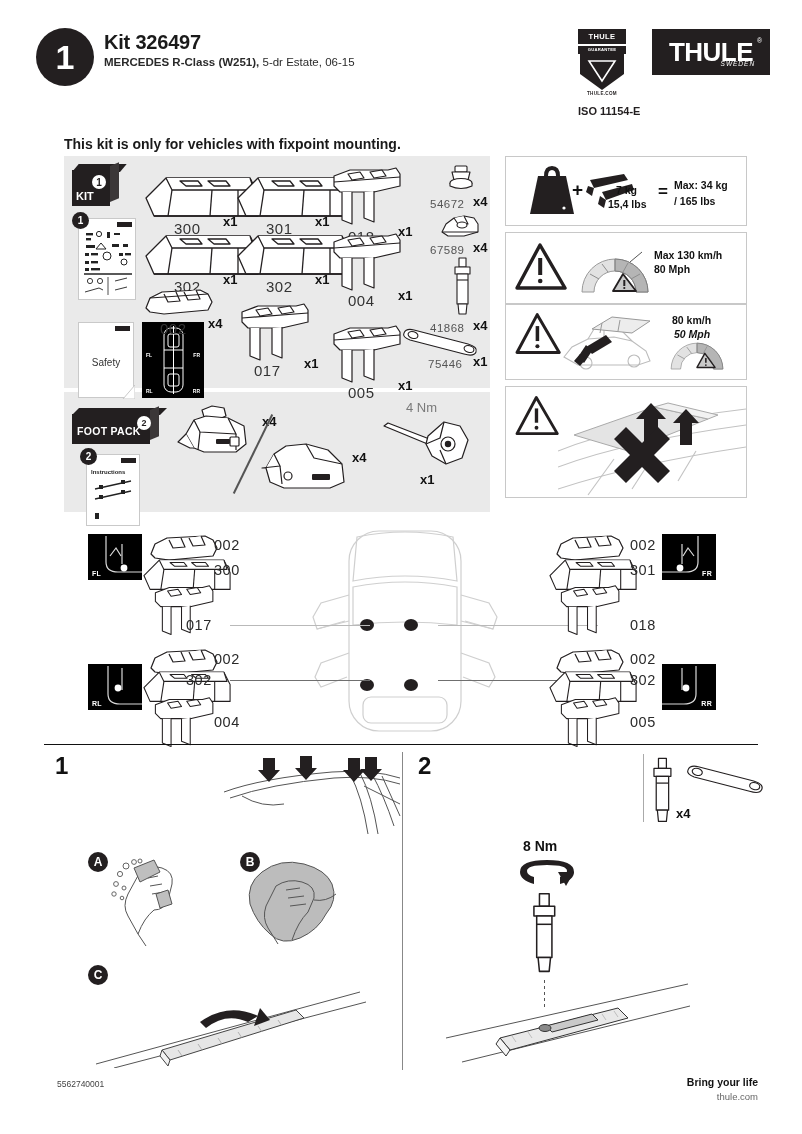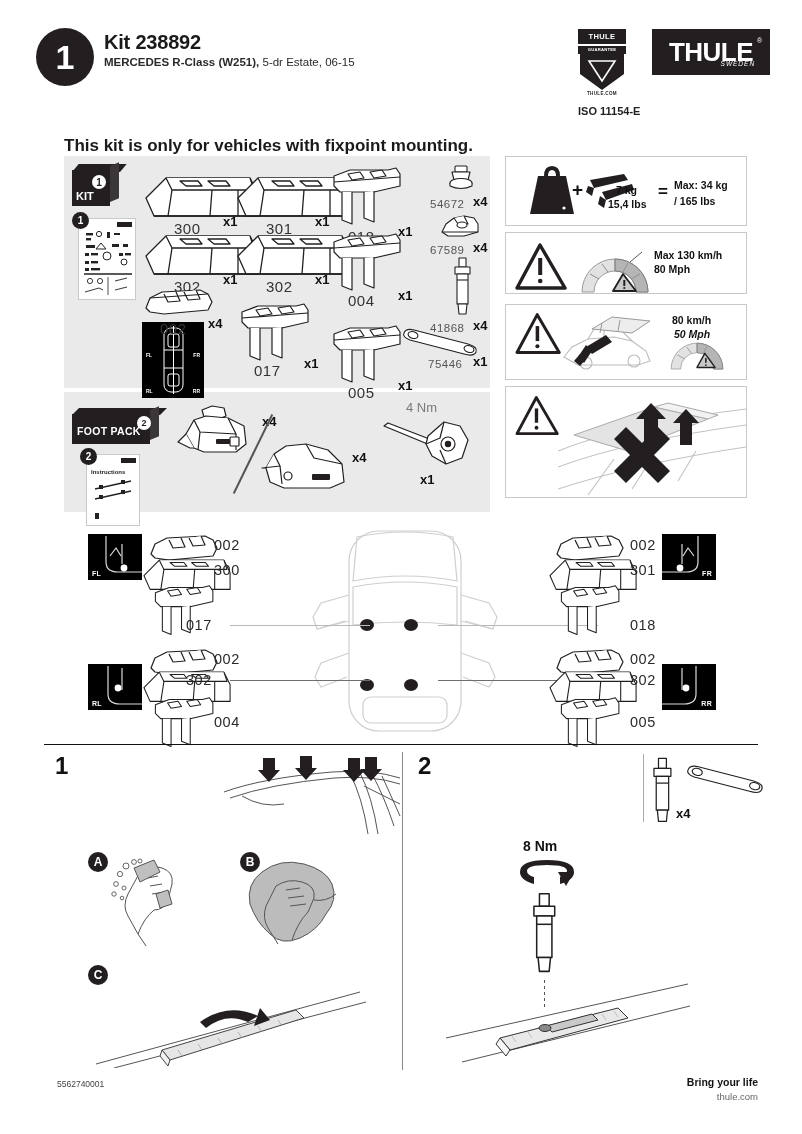--- a/index.html
+++ b/index.html
@@ -65,21 +65,21 @@
     font-style: italic; letter-spacing:1px;
   }
   .iso {
     position:absolute; left:578px; top:105px;
     font-size:11px; font-weight:bold; color:#231f20;
   }
 
   
   .note {
     position:absolute; left:64px; top:136px;
-    font-size:17px; font-weight:bold; color:#1a1a1a;
+    font-size:14px; font-weight:bold; color:#1a1a1a;
   }
 
   
   .parts-panel {
     position:absolute; left:64px; top:156px; width:426px; height:356px;
     background:#eaeaea;
   }
   .panel-split { position:absolute; left:0; top:232px; width:426px; height:4px; background:#fff; }
 
   .kitbox {
@@ -194,21 +194,21 @@
   .foot-slogan { position:absolute; right:44px; top:1076px; font-size:10.5px; font-weight:bold; color:#111; }
   .foot-url { position:absolute; right:44px; top:1091px; font-size:9.5px; color:#666; }
 </style>
 </head>
 <body>
 
 <div class="page">
 
   <div class="header">
     <div class="step-circle">1</div>
-    <div class="kit-title">Kit 238892</div>
+    <div class="kit-title">Kit 326497</div>
     <div class="kit-sub">
       <b>MERCEDES R-Class (W251),</b><span> 5-dr Estate, 06-15</span>
     </div>
 
     <div class="guarantee">
       <div class="g-top">THULE</div>
       <div class="g-mid">GUARANTEE</div>
       <div class="g-shield">
         <svg width="48" height="36" viewBox="0 0 48 36">
           <path d="M2 0 H46 V20 L24 36 L2 20 Z" fill="#231f20"></path>
@@ -271,20 +271,27 @@
         <g fill="none" stroke="#222" stroke-width=".9">
           <circle cx="11" cy="62" r="2.6"></circle>
             <circle cx="21" cy="62" r="2.6"></circle>
           <path d="M6 73 l14 -4 l4 2"></path>
             <path d="M36 62 l12 -3"></path>
             <path d="M36 71 l12 -3"></path>
         </g>
       </svg>
     </div>
 
+    <div class="sheet" style="left:14px; top:166px; width:56px; height:76px;">
+      <div class="sheet-thule"></div>
+      <div class="sheet-label">Safety</div>
+      <svg width="56" height="76" viewBox="0 0 56 76" style="position:absolute;left:0;top:0">
+        <path d="M56 62 L44 76 L56 76 Z" fill="#fff" stroke="#c9c9c9" stroke-width="1"></path>
+      </svg>
+    </div>
 
     <div class="carmap" style="left:78px; top:166px; width:62px; height:76px;">
       <svg width="62" height="76" viewBox="0 0 62 76" style="position:absolute;left:0;top:0">
         <g fill="none" stroke="#fff" stroke-width="1">
           <rect x="22" y="6" width="19" height="64" rx="7"></rect>
           <rect x="26" y="12" width="11" height="13" rx="2"></rect>
           <rect x="26" y="52" width="11" height="12" rx="2"></rect>
           <line x1="31.5" y1="4" x2="31.5" y2="72"></line>
           <line x1="22" y1="28" x2="41" y2="28"></line>
           <line x1="22" y1="46" x2="41" y2="46"></line>
@@ -585,21 +592,21 @@
       </g>
     </svg>
     <div style="position:absolute;left:66px;top:22px;font-size:19px;font-weight:bold;color:#111;">+</div>
     <div class="warn-text" style="left:110px; top:27px;">7 kg</div>
     <div class="warn-text" style="left:102px; top:41px;">15,4 lbs</div>
     <div style="position:absolute;left:152px;top:25px;font-size:17px;font-weight:bold;color:#111;">=</div>
     <div class="warn-text" style="left:168px; top:22px;">Max: 34 kg</div>
     <div class="warn-text" style="left:168px; top:38px;">/ 165 lbs</div>
   </div>
 
-  <div class="warn" style="top:232px; width:242px; height:62px;">
+  <div class="warn" style="top:232px; width:242px; height:72px;">
     <svg width="56" height="50" viewBox="0 0 56 50" style="position:absolute;left:8px;top:9px">
       <path d="M26 3 L51 46 L3 46 Z" fill="none" stroke="#231f20" stroke-width="3.4" stroke-linejoin="round"></path>
       <rect x="24.2" y="16" width="4" height="17" fill="#231f20"></rect>
       <circle cx="26.2" cy="39" r="2.3" fill="#231f20"></circle>
     </svg>
     <svg width="74" height="54" viewBox="0 0 74 54" style="position:absolute;left:72px;top:9px">
       <path d="M4 50 A33 33 0 0 1 70 50 L58 50 A21 21 0 0 0 16 50 Z" fill="#e2e2e2" stroke="#9a9a9a" stroke-width="1"></path>
       <path d="M37 17 A33 33 0 0 1 70 50 L58 50 A21 21 0 0 0 37 29 Z" fill="#b5b5b5" stroke="#7d7d7d" stroke-width="1"></path>
       <g stroke="#8e8e8e" stroke-width="1">
         <line x1="12" y1="32" x2="21" y2="37"></line>

